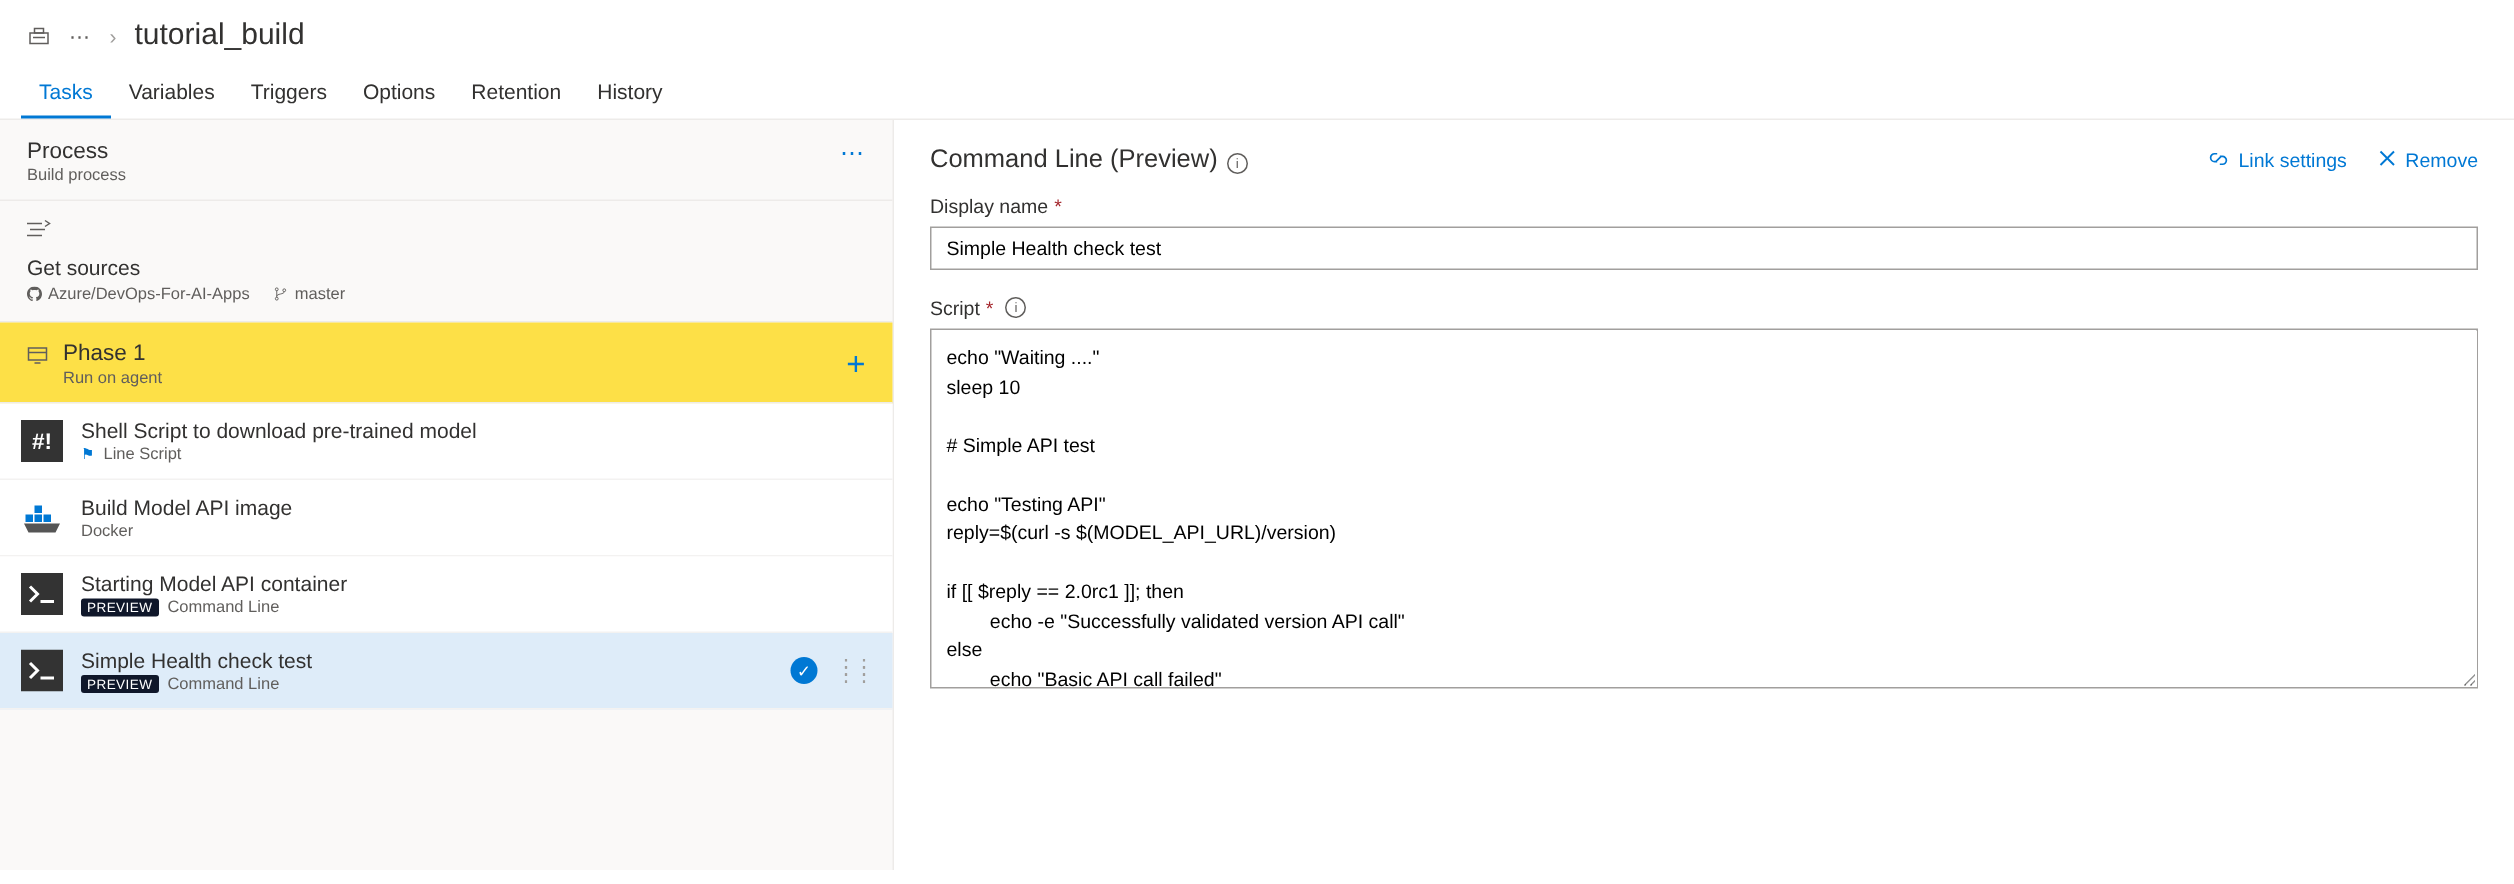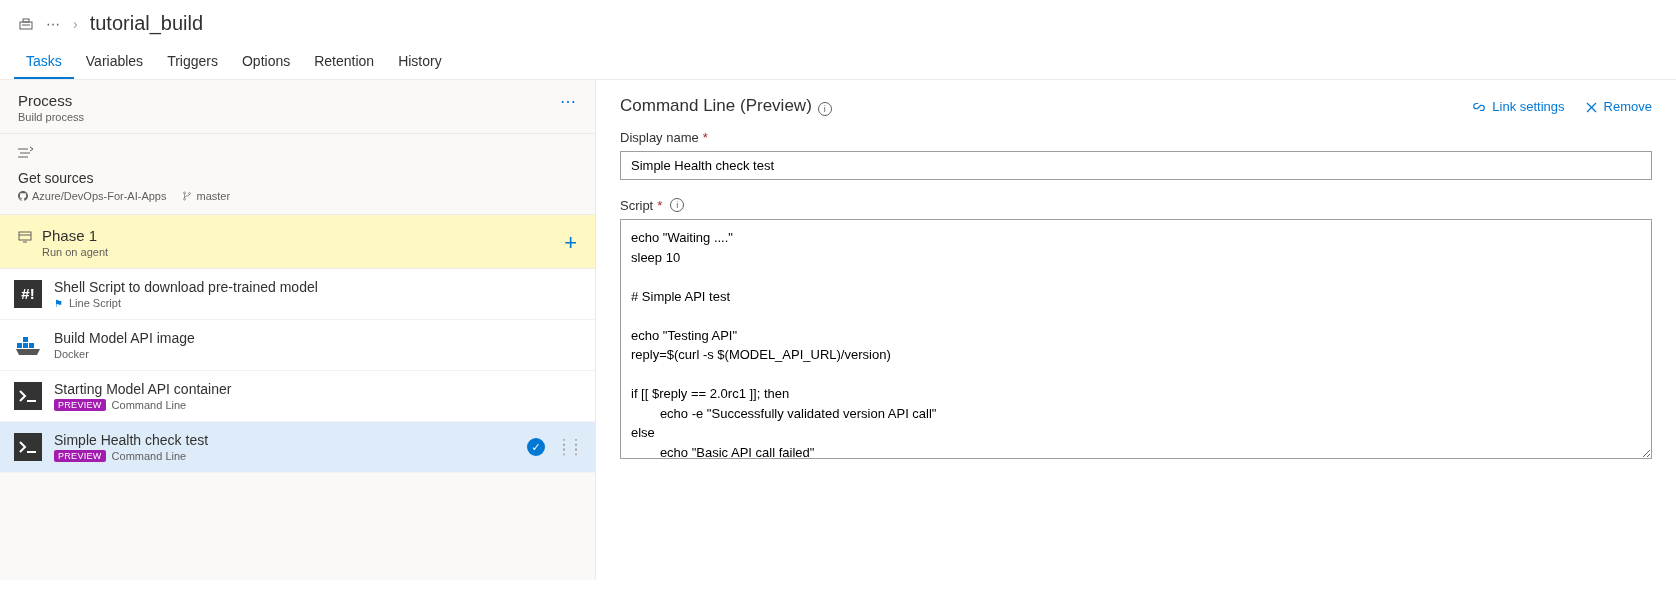--- a/index.html
+++ b/index.html
@@ -17,40 +17,40 @@
 .right { flex:1; padding: 16px 24px; }
 .process-head { display:flex; align-items:flex-start; justify-content:space-between; padding:12px 18px 10px; border-bottom:1px solid #edebe9;}
 .process-title { font-size:15px; color:#323130; }
 .process-sub { font-size:11px; color:#605e5c; margin-top:2px;}
 .more-dots { color:#0078d4; font-size:16px; letter-spacing:1px; cursor:pointer;}
 .get-sources { padding:10px 18px 12px; border-bottom:1px solid #edebe9; display:flex; align-items:flex-start; gap:10px;flex-direction:column;}
 .src-icon { width:16px; color:#605e5c; margin-top:2px;}
 .src-title { font-size:14px; }
 .src-meta { font-size:11px; color:#605e5c; margin-top:4px; display:flex; gap:16px; align-items:center;}
 .src-meta svg { width:10px; height:10px;}
-.phase { display:flex; align-items:center; justify-content:space-between; padding:12px 18px 10px; background:#fef9c3; border-bottom:1px solid #edebe9;}
+.phase { display:flex; align-items:center; justify-content:space-between; padding:12px 18px 10px; background:#fde047; border-bottom:1px solid #edebe9;}
 .phase-left { display:flex; align-items:flex-start; gap:10px;}
 .phase-icon { width:14px; color:#605e5c; margin-top:3px;}
 .phase-title { font-size:15px;}
 .phase-sub { font-size:11px; color:#605e5c; margin-top:2px;}
 .plus { font-size:22px; color:#0078d4; font-weight:300; cursor:pointer; line-height:1;}
 .task { display:flex; align-items:center; gap:12px; padding:10px 14px; background:#fff; border-bottom:1px solid #f3f2f1; cursor:pointer;}
 .task.selected { background:#deecf9; }
 .task-icon { width:28px; height:28px; display:flex; align-items:center; justify-content:center; flex:none;}
 .task-body { flex:1; }
 .task-name { font-size:14px; color:#323130; }
 .task-type { font-size:11px; color:#605e5c; margin-top:2px; display:flex; align-items:center; gap:6px;}
-.badge-preview { background:#a21caf; color:#fff; font-size:9px; padding:1px 4px; border-radius:2px; letter-spacing:0.3px;}
+.badge-preview { background:#0f172a; color:#fff; font-size:9px; padding:1px 4px; border-radius:2px; letter-spacing:0.3px;}
 .task-check { width:18px; height:18px; border-radius:50%; background:#0078d4; color:#fff; display:flex; align-items:center; justify-content:center; font-size:11px;}
 .task-grip { color:#a19f9d; font-size:14px; line-height:0.35; letter-spacing:-2px;}
 .panel-head { display:flex; align-items:center; justify-content:space-between; margin-bottom:14px;}
 .panel-title { font-size:17px; display:flex; align-items:flex-end; gap:6px;}
 .info-icon { width:14px; height:14px; border:1px solid #605e5c; border-radius:50%; display:inline-flex; align-items:center; justify-content:center; font-size:9px; color:#605e5c;}
 .panel-actions { display:flex; gap:20px; }
-.link-action { color:#0078d4; font-size:13px; display:flex; align-items:flex-end; gap:6px; cursor:pointer;}
+.link-action { color:#0078d4; font-size:13px; display:flex; align-items:flex-start; gap:6px; cursor:pointer;}
 .version-row { display:flex; align-items:center; gap:8px; margin-bottom:20px;}
 .version-label { font-size:13px;}
 .version-select { border:1px solid #a19f9d; padding:4px 28px 4px 8px; font-size:13px; position:relative; display:flex; align-items:center; gap:12px; cursor:pointer;}
 .version-select::after { content:''; border-left:4px solid transparent; border-right:4px solid transparent; border-top:5px solid #605e5c; position:absolute; right:8px; top:50%; transform:translateY(-50%);}
 .field { margin-bottom:18px; }
 .field-label { font-size:13px; margin-bottom:6px; display:flex; align-items:flex-start; gap:4px;}
 .req { color:#a4262c; }
 .text-input { width:100%; border:1px solid #a19f9d; padding:6px 10px; font-size:13px; font-family:inherit;}
 .script-area { width:100%; border:1px solid #a19f9d; padding:8px 10px; font-size:13px; font-family:inherit; line-height:1.5; min-height:240px; resize:both; white-space:pre;}
 .flag-icon { color:#0078d4; font-size:10px;}

